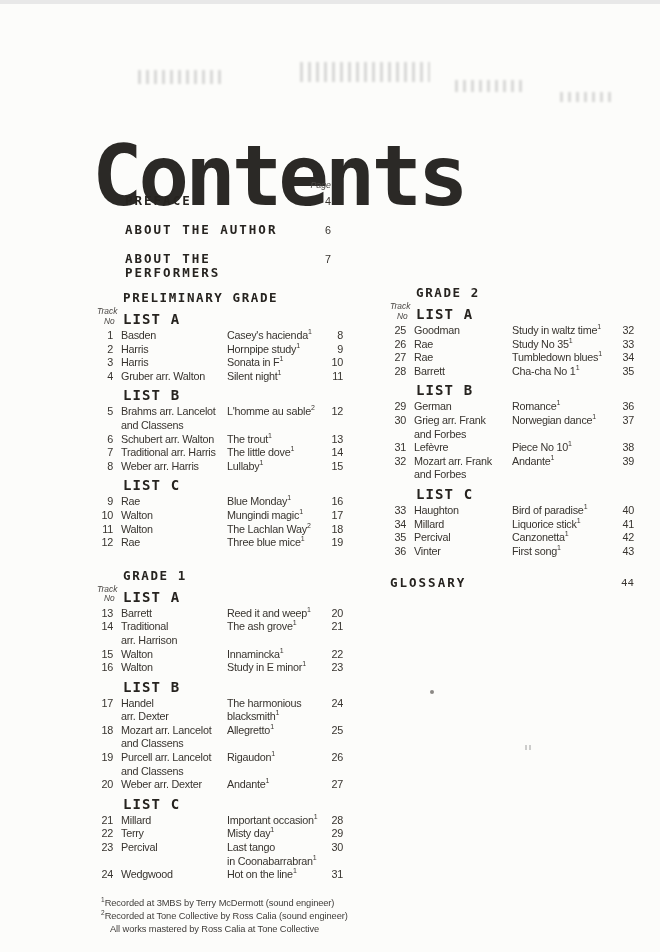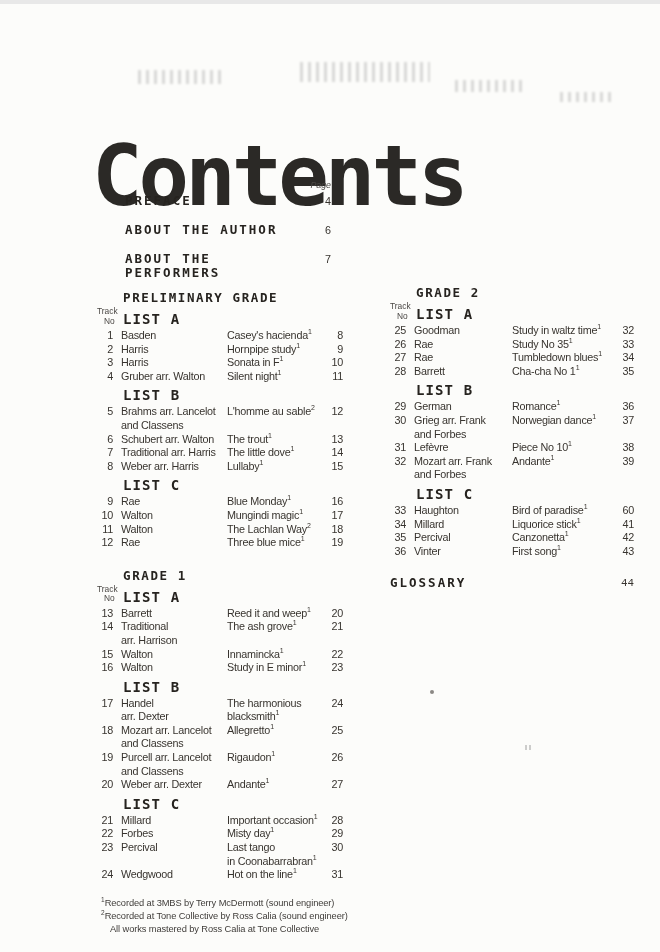--- a/index.html
+++ b/index.html
@@ -38,21 +38,21 @@
     letter-spacing:2px;color:var(--heading);}
   .fm-page{font-size:10.8px;width:16px;text-align:right;}
 
   
   #col-left{position:absolute;left:97px;top:287px;width:246px;}
   #col-right{position:absolute;left:390px;top:282px;width:244px;}
   section{position:relative;display:block;}
   .sec-gap{margin-top:19px;}
   .sec-heading{font-family:"DejaVu Sans Mono",monospace;font-weight:bold;font-size:12.5px;
     letter-spacing:1.6px;color:var(--heading);line-height:14px;margin:0 0 8px 26px;}
-  .track-head{position:absolute;left:0;top:16px;font-size:8.4px;
+  .track-head{position:absolute;left:0;top:16px;font-style:italic;font-size:8.4px;
     line-height:9.5px;color:var(--muted);}
   .track-head .t2{margin-left:7px;}
   .list-label{font-family:"DejaVu Sans Mono",monospace;font-weight:bold;font-size:14px;
     letter-spacing:1.1px;color:var(--heading);line-height:12px;margin:6px 0 4px 26px;}
   .row{display:grid;grid-template-columns:16px 98px 92px 16px;column-gap:8px;
     font-size:10.8px;letter-spacing:-0.25px;line-height:13.6px;}
   #col-right .row{grid-template-columns:16px 90px 98px 16px;}
   .c-no{text-align:right;}
   .c-comp,.c-title{white-space:nowrap;}
   .c-page{text-align:right;}
@@ -334,21 +334,21 @@
             <div class="line">Millard</div>
           </div>
           <div class="c-title">
             <div class="line">Important occasion<sup class="sup">1</sup></div>
           </div>
           <div class="c-page">28</div>
         </div>
         <div class="row">
           <div class="c-no">22</div>
           <div class="c-comp">
-            <div class="line">Forbes</div>
+            <div class="line">Terry</div>
           </div>
           <div class="c-title">
             <div class="line">Misty day<sup class="sup">1</sup></div>
           </div>
           <div class="c-page">29</div>
         </div>
         <div class="row">
           <div class="c-no">23</div>
           <div class="c-comp">
             <div class="line">Percival</div>
@@ -466,21 +466,21 @@
         </div>
         <div class="list-label">LIST C</div>
         <div class="row">
           <div class="c-no">33</div>
           <div class="c-comp">
             <div class="line">Haughton</div>
           </div>
           <div class="c-title">
             <div class="line">Bird of paradise<sup class="sup">1</sup></div>
           </div>
-          <div class="c-page">60</div>
+          <div class="c-page">40</div>
         </div>
         <div class="row">
           <div class="c-no">34</div>
           <div class="c-comp">
             <div class="line">Millard</div>
           </div>
           <div class="c-title">
             <div class="line">Liquorice stick<sup class="sup">1</sup></div>
           </div>
           <div class="c-page">41</div>

